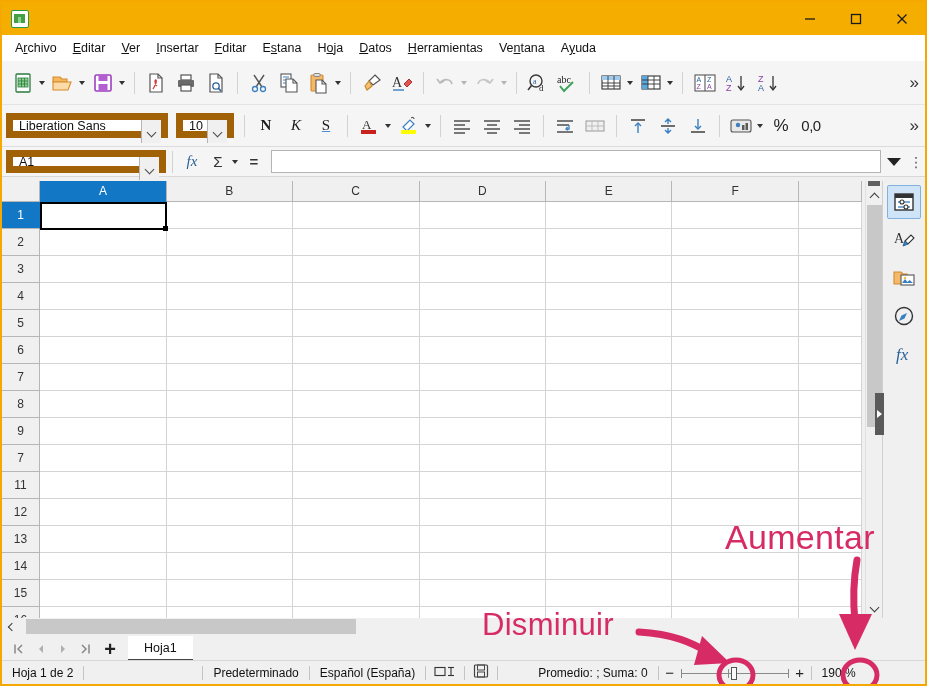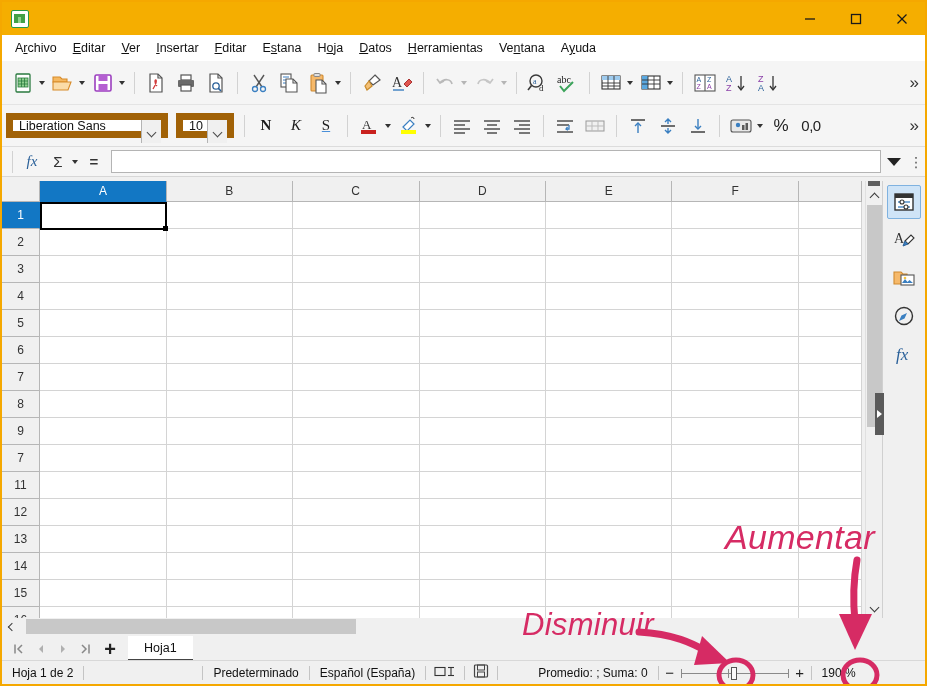--- a/index.html
+++ b/index.html
@@ -256,24 +256,24 @@
   .zoom-track {
     width:108px; height:18px; position:relative; display:flex; align-items:center;
   }
   .zoom-track .line { position:absolute; left:0; right:0; top:9px; height:1px; background:#8a8a8a; }
   .zoom-track .tick { position:absolute; top:5px; width:1px; height:9px; background:#8a8a8a; }
   .zoom-track .thumb { position:absolute; left:50px; top:3px; width:6px; height:13px; background:#fafafa; border:1px solid #555; }
 
   
   .anno {
     position:absolute; color:#D62B64; font-weight:400;
-    font-family:"Liberation Sans", sans-serif; pointer-events:none;font-style:italic;
+    font-family:"Liberation Sans", sans-serif; pointer-events:none;
   }
   #anno-aumentar { left:723px; top:516px; font-size:34px; letter-spacing:0.3px; }
-  #anno-disminuir { left:480px; top:605px; font-size:31px; letter-spacing:0.3px;margin-left:40px; }
+  #anno-disminuir { left:480px; top:605px; font-size:31px; letter-spacing:0.3px; }
   .anno-svg { position:absolute; left:0; top:0; width:927px; height:686px; pointer-events:none; }
 </style>
 </head>
 <body>
 
 <div id="app">
 
   <div class="titlebar">
     <div class="app-icon"></div>
     <div class="win-controls">
@@ -592,20 +592,26 @@
           <rect x="16.5" y="7" width="2.5" height="7" fill="#5a5a5a"></rect>
         </svg>
     </div>
     <div class="caret"></div>
     <div class="tb-btn" style="font-size:17px;color:#222;">%</div>
     <div class="tb-btn" style="font-size:15px;color:#222;letter-spacing:-0.5px;">0,0</div>
     <div class="overflow">»</div>
   </div>
 
   <div class="formulabar">
+    <div class="combo namebox">
+      <span class="cval">A1</span>
+      <span class="cbtn">
+          <i class="chev"></i>
+        </span>
+    </div>
     <div class="sep"></div>
     <div class="fb-ico" style="font-style:italic;font-family:'Liberation Serif',serif;">fx</div>
     <div class="fb-ico" style="color:#333;">Σ</div>
     <div class="caret"></div>
     <div class="fb-ico" style="color:#333;font-weight:bold;">=</div>
     <div class="input-line"></div>
     <div class="fb-expand">
         <i class="bigchev"></i>
       </div>
     <div class="vdots">⋮</div>

